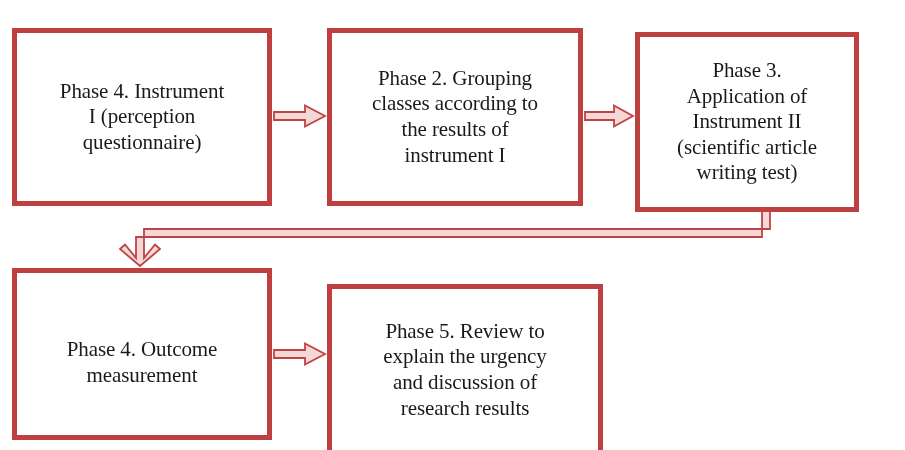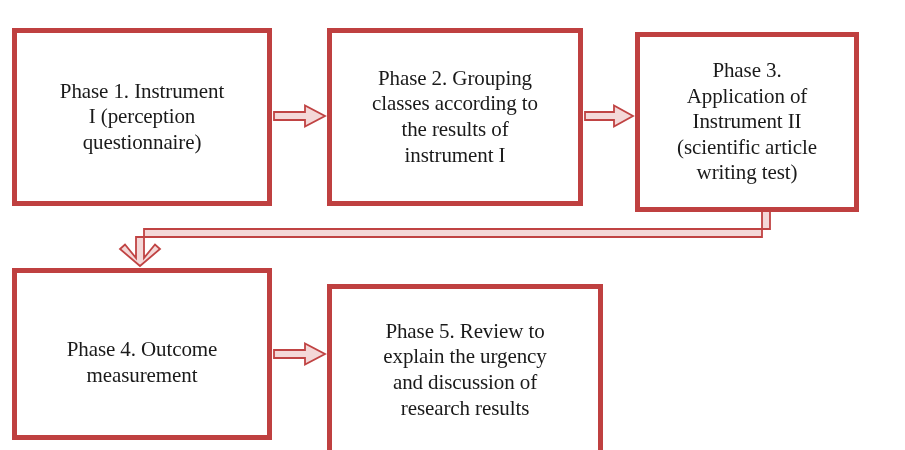--- a/index.html
+++ b/index.html
@@ -83,21 +83,21 @@
                L 762 237
                Z" fill="#f4d8d8" stroke="#c04343" stroke-width="1.8" stroke-linejoin="miter"></path>
     </g>
 
     <g>
       <path d="M 274 350 L 305 350 L 305 343.5 L 325 354 L 305 364.5 L 305 358 L 274 358 Z" fill="#f4d8d8" stroke="#c04343" stroke-width="1.8" stroke-linejoin="miter"></path>
     </g>
   </svg>
 
   <div class="node" id="node-phase1">
-    <span class="node-label">Phase 1. Instrument
+    <span class="node-label">Phase 4. Instrument
 I (perception
 questionnaire)</span>
   </div>
 
   <div class="node" id="node-phase2">
     <span class="node-label">Phase 2. Grouping
 classes according to
 the results of
 instrument I</span>
   </div>

